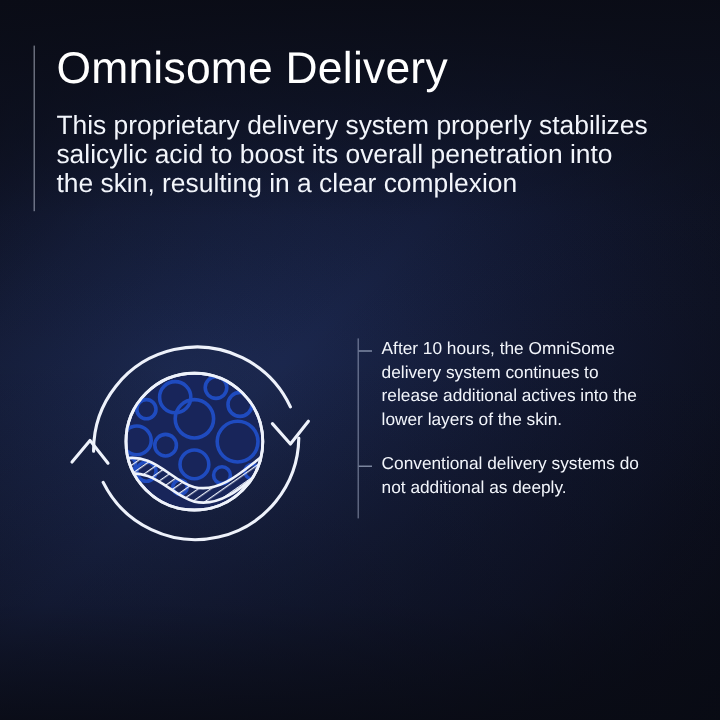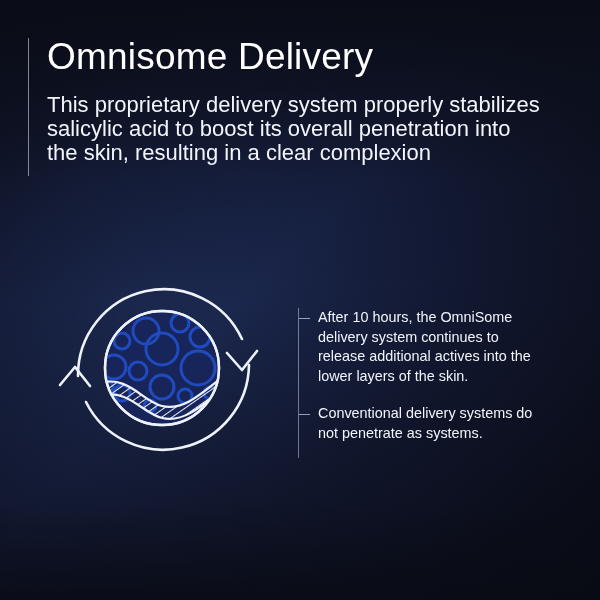--- a/index.html
+++ b/index.html
@@ -78,21 +78,21 @@
     top: 275px;
     width: 230px;
     height: 190px;
   }
   .diagram svg { display: block; }
 
   
   .callouts {
     position: absolute;
     left: 298px;
-    top: 308px;
+    top: 282px;
     width: 250px;
   }
   .callout-rail {
     position: absolute;
     left: 0;
     top: 0;
     width: 1px;
     height: 150px;
     background: rgba(205,216,240,0.50);
   }
@@ -190,17 +190,17 @@
   <div class="callouts">
     <div class="callout-rail"></div>
 
     <div class="callout">
       <span class="callout-tick"></span>
       <p class="callout-text">After 10 hours, the OmniSome delivery system continues to release additional actives into the lower layers of the skin.</p>
     </div>
 
     <div class="callout">
       <span class="callout-tick"></span>
-      <p class="callout-text">Conventional delivery systems do not penetrate as systems.</p>
+      <p class="callout-text">Conventional delivery systems do not additional as deeply.</p>
     </div>
   </div>
 
 </div>
 
 </body></html>

